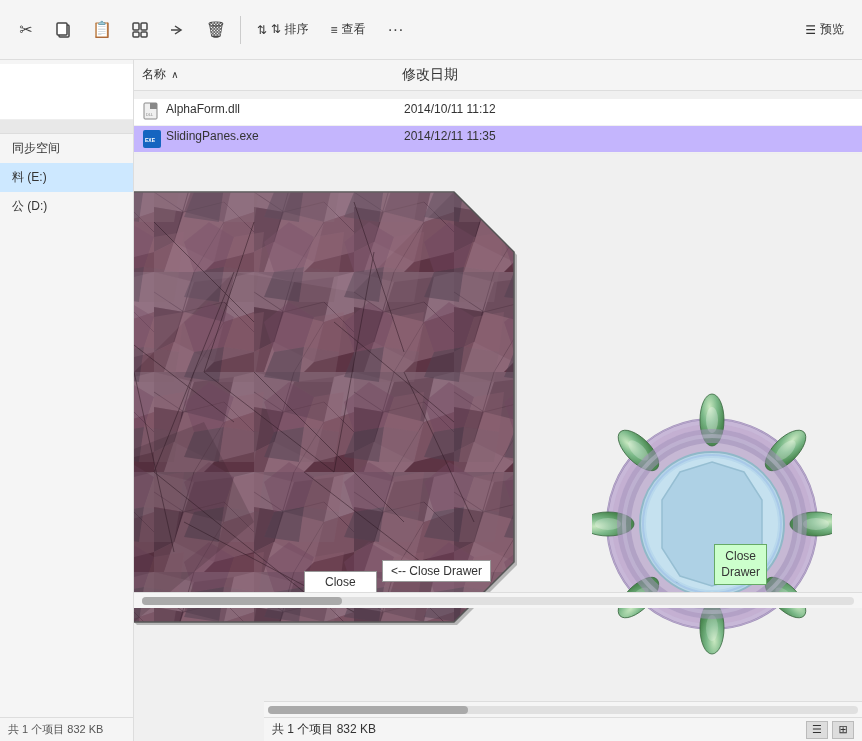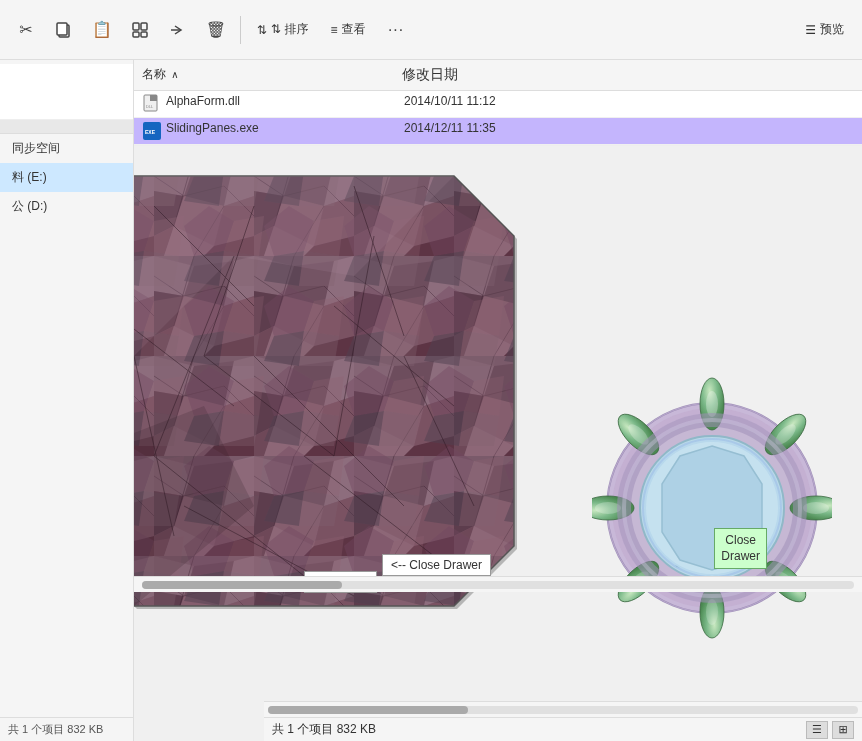--- a/index.html
+++ b/index.html
@@ -92,20 +92,21 @@
       color: #555;
     }
 
     
     .content-area {
       flex: 1;
       display: flex;
       flex-direction: column;
       position: relative;
       overflow: hidden;
+      gap: 8px;
     }
 
     
     .file-list-header {
       display: flex;
       background: #f5f5f5;
       border-bottom: 1px solid #ddd;
       padding: 4px 0;
     }
     .file-col-name {
@@ -164,21 +165,21 @@
       left: 0;
       width: 200px;
       height: 8px;
       background: #aaa;
       border-radius: 4px;
     }
 
     
     .close-drawer-btn-left {
       position: absolute;
-      top: 408px;
+      top: 398px;
       left: 248px;
       background: white;
       border: 1px solid #999;
       padding: 3px 8px;
       font-size: 12px;
       cursor: pointer;
       color: #333;
       pointer-events: all;
       white-space: nowrap;
     }

